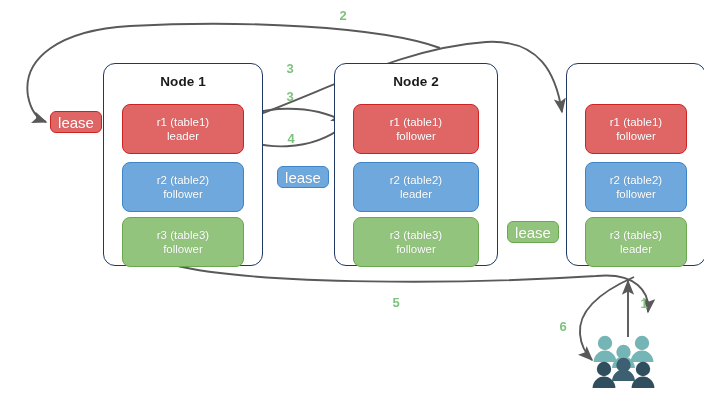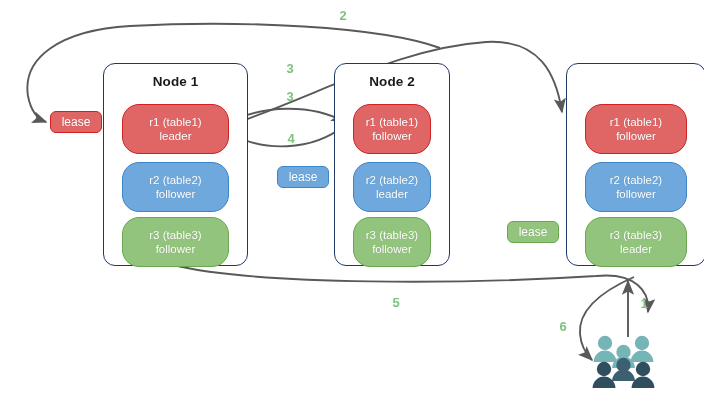--- a/index.html
+++ b/index.html
@@ -39,21 +39,21 @@
     font-size: 13.5px;
     font-weight: bold;
     color: #1a1a1a;
     letter-spacing: .1px;
   }
   .replica {
     position: absolute;
     left: 18px;
     right: 18px;
     height: 50px;
-    border-radius: 17px;
+    border-radius: 8px;
     box-sizing: border-box;
     display: flex;
     flex-direction: column;
     align-items: center;
     justify-content: center;
     color: #ffffff;
     font-size: 11.5px;
     line-height: 14px;
     text-shadow: 0 0 1px rgba(0,0,0,.18);
   }
@@ -64,21 +64,21 @@
 
   .lease {
     position: absolute;
     height: 22px;
     border-radius: 6px;
     box-sizing: border-box;
     display: flex;
     align-items: center;
     justify-content: center;
     color: #ffffff;
-    font-size: 12px;
+    font-size: 15px;
     text-shadow: 0 0 1px rgba(0,0,0,.18);
   }
   .lease-red   { background: #E06666; border: 1.4px solid #CC2222; }
   .lease-blue  { background: #6FA8DC; border: 1.4px solid #3D85C6; }
   .lease-green { background: #93C47D; border: 1.4px solid #6AA84F; }
 
   .step-label {
     position: absolute;
     color: #7DC37D;
     font-size: 13px;
@@ -114,40 +114,40 @@
 
     <path d="M 345 125 C 312 152 262 152 230 133" fill="none" stroke="#595959" stroke-width="1.9" marker-end="url(#ah)"></path>
 
     <path d="M 173 265 C 260 286 470 284 596 276 C 636 272 650 292 648 312" fill="none" stroke="#595959" stroke-width="1.9" marker-end="url(#ah)"></path>
 
     <path d="M 628 337 L 628 281" fill="none" stroke="#595959" stroke-width="1.9" marker-end="url(#ah)"></path>
 
     <path d="M 634 277 C 600 292 578 310 580 334 C 581 346 586 354 592 360" fill="none" stroke="#595959" stroke-width="1.9" marker-end="url(#ah)"></path>
   </svg>
 
-  <div class="node-box" style="left:103px; top:63px; width:145px; height:203px;text-decoration:underline;">
+  <div class="node-box" style="left:103px; top:63px; width:160px; height:203px;text-decoration:underline;">
     <div class="node-title">Node 1</div>
 
     <div class="replica rep-red" style="top:40px;">
       <span class="ln">r1 (table1)</span>
       <span class="ln">leader</span>
     </div>
 
     <div class="replica rep-blue" style="top:98px;">
       <span class="ln">r2 (table2)</span>
       <span class="ln">follower</span>
     </div>
 
     <div class="replica rep-green" style="top:153px;">
       <span class="ln">r3 (table3)</span>
       <span class="ln">follower</span>
     </div>
   </div>
 
-  <div class="node-box" style="left:334px; top:63px; width:116px; height:203px;">
+  <div class="node-box" style="left:334px; top:63px; width:164px; height:203px;">
     <div class="node-title">Node 2</div>
 
     <div class="replica rep-red" style="top:40px;">
       <span class="ln">r1 (table1)</span>
       <span class="ln">follower</span>
     </div>
 
     <div class="replica rep-blue" style="top:98px;">
       <span class="ln">r2 (table2)</span>
       <span class="ln">leader</span>

